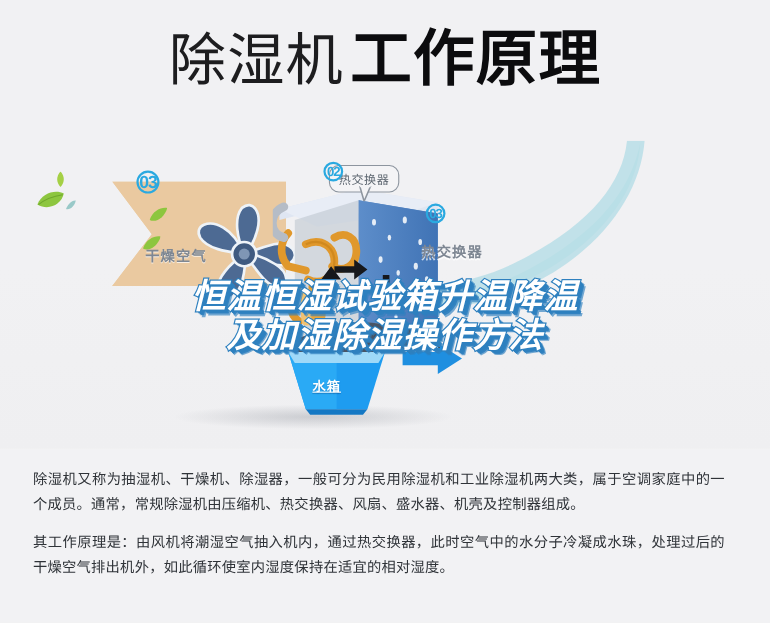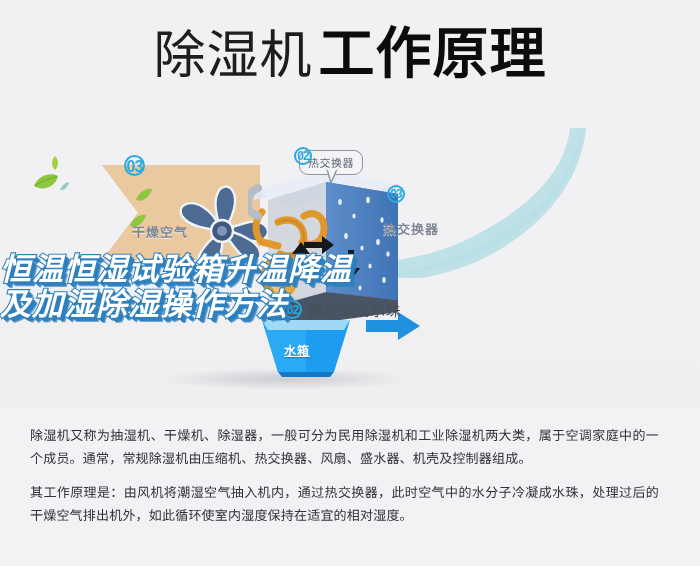--- a/index.html
+++ b/index.html
@@ -101,21 +101,21 @@
   }
   .footline .ftxt{
     display:inline-block;vertical-align:middle;
     font-size:15px;color:#4a4f57;letter-spacing:.5px;
   }
   #footline-02{left:283px;top:299px;}
   #footline-03{left:396px;top:344px;}
 
   
   .overlay-title{
-    position:absolute;left:0;top:252px;width:700px;text-align:left;
+    position:absolute;left:0;top:252px;width:700px;text-align:center;
     font-size:31px;font-weight:bold;font-style:italic;
     line-height:35px;letter-spacing:1px;
     color:#ffffff;
     z-index:40;
     -webkit-text-stroke:2.2px #2e80bf;
     paint-order:stroke fill;
     text-shadow:
        2px 2px 0 #2e80bf,
        3px 3px 0 #2e80bf,
        4px 4px 0 rgba(46,128,191,.9),

